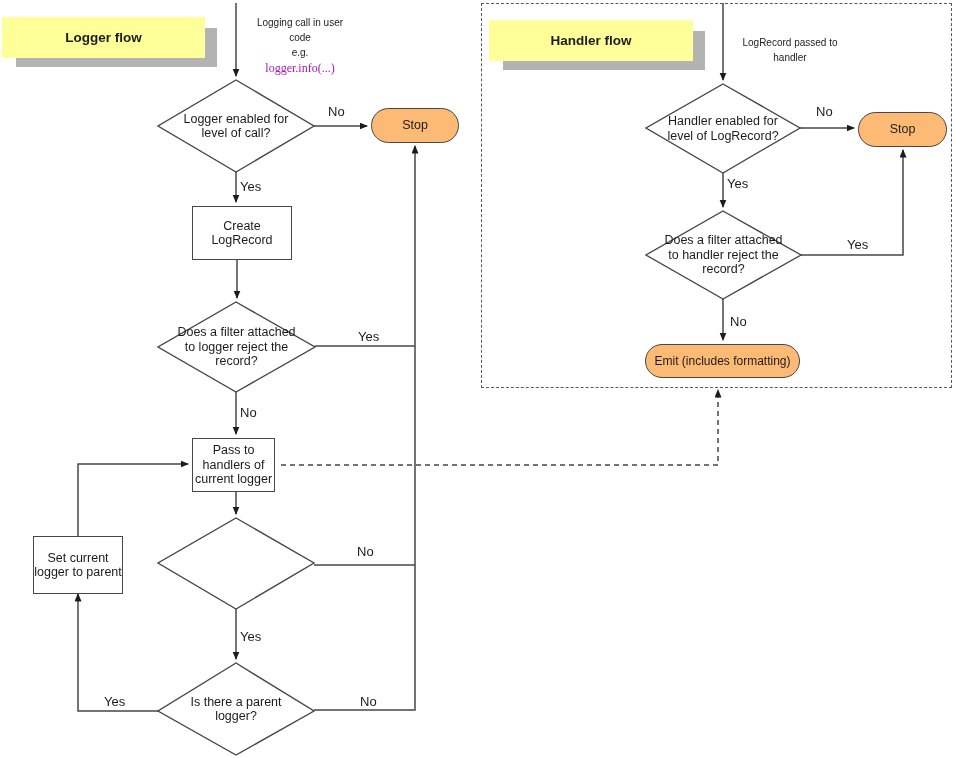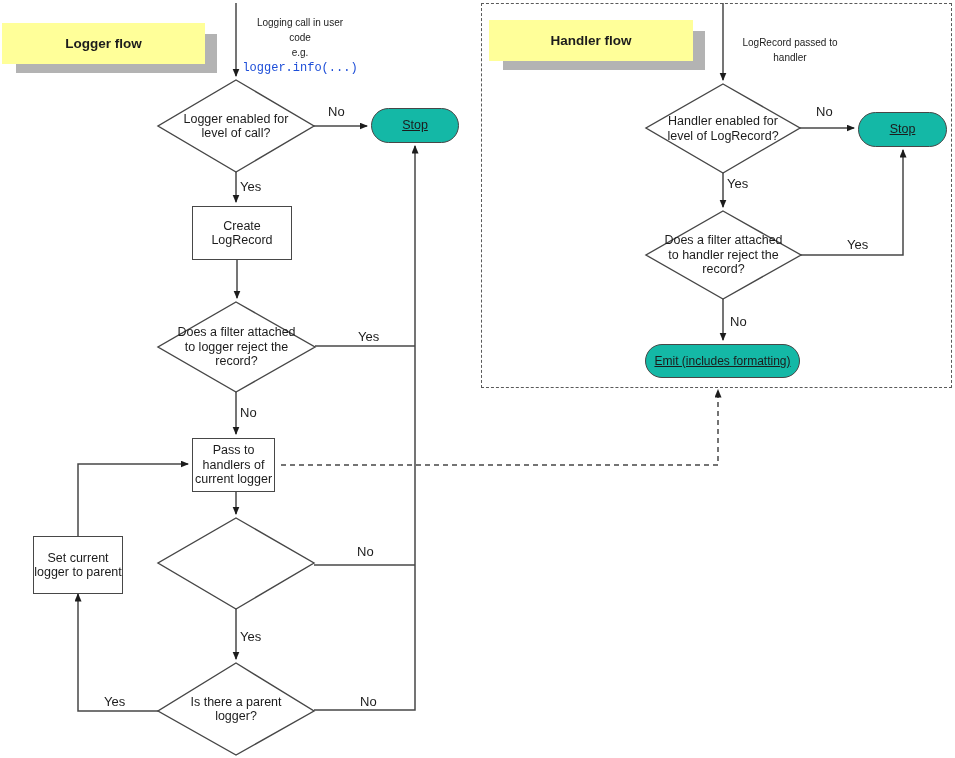--- a/index.html
+++ b/index.html
@@ -18,36 +18,36 @@
     display: flex;
     align-items: center;
     justify-content: center;
     text-align: center;
     white-space: pre-line;
     font-size: 12.5px;
     line-height: 14.5px;
     box-sizing: border-box;
   }
   .rect  { background: #ffffff; border: 1.5px solid #474747; }
-  .pill  { background: #14b8a6; border: 1.5px solid #474747; border-radius: 18px; text-decoration: underline; }
+  .pill  { background: #fdba74; border: 1.5px solid #474747; border-radius: 18px; }
   .dtext { background: transparent; }
   .elabel { position: absolute; font-size: 13px; line-height: 15px; background: transparent; }
   .entry {
     position: absolute;
     text-align: center;
     white-space: pre-line;
     font-size: 10px;
     line-height: 14.8px;
   }
   .code {
     position: absolute;
     text-align: center;
-    font-family: Liberation Mono, monospace;
+    font-family: Liberation Serif, serif;
     font-size: 12px;
-    color: #1d4ed8;
+    color: #a21caf;
     white-space: nowrap;
   }
   .note {
     position: absolute;
     background: #ffff99;
     box-shadow: 13px 10px 0 -1px #b3b3b3;
     display: flex;
     align-items: center;
     justify-content: center;
     font-weight: bold;
@@ -101,21 +101,21 @@
     <g stroke="#474747" stroke-width="1.4" fill="#ffffff">
       <polygon points="236,80 314,126 236,172 158,126"></polygon>
       <polygon points="236,302 315,347 236,392 158,347"></polygon>
       <polygon points="236,518 314,563 236,609 158,563"></polygon>
       <polygon points="236,663 314,711 236,755 158,711"></polygon>
       <polygon points="723,84 800,128 723,173 646,128"></polygon>
       <polygon points="723,211 801,255 723,299 646,255"></polygon>
     </g>
   </svg>
 
-  <div class="note" style="left:2px; top:17px; width:203px; height:41px;margin-top:6px;">
+  <div class="note" style="left:2px; top:17px; width:203px; height:41px;">
     <span>Logger flow</span>
   </div>
   <div class="note" style="left:489px; top:20px; width:204px; height:41px;">
     <span>Handler flow</span>
   </div>
 
   <div class="entry" style="left:238px; top:16px; width:124px;">Logging call in user
 code
 e.g.</div>
   <div class="code" style="left:234px; top:61px; width:132px;">logger.info(...)</div>

